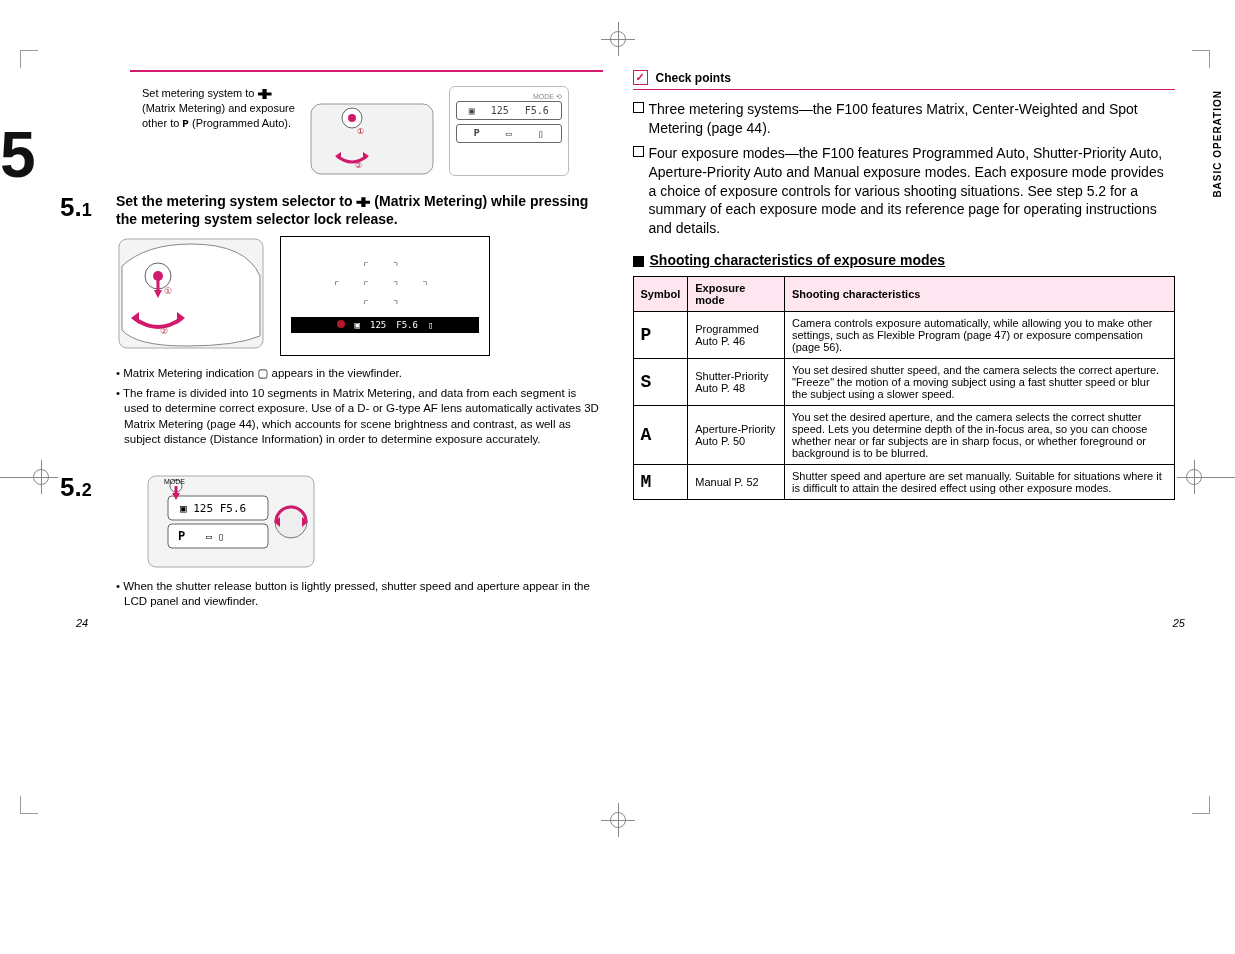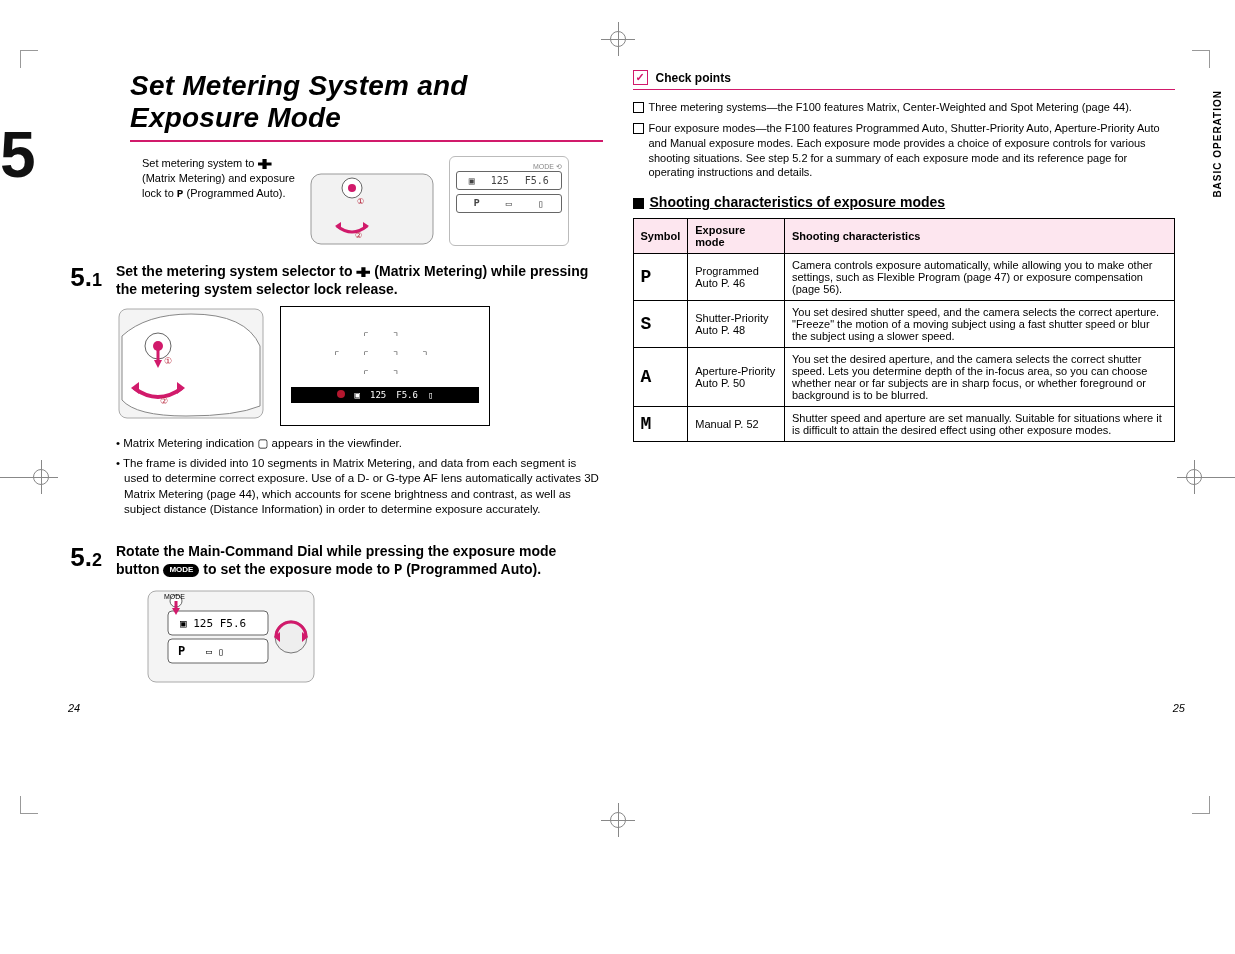--- a/index.html
+++ b/index.html
@@ -26,50 +26,50 @@
   .col { flex: 1; position: relative; }
   .title-bar { font-size: 28px; font-weight: bold; font-style: italic; font-family: Arial, sans-serif; margin-bottom: 6px; letter-spacing: 0.2px; }
   .title-rule { height: 2px; background: #d11a6b; margin-bottom: 14px; }
   .big5 { position: absolute; left: -60px; top: 48px; font-size: 64px; font-weight: bold; color:#111; font-family: Arial; }
   .intro { font-size: 11px; line-height: 1.35; margin-left: 12px; margin-bottom: 4px; max-width: 200px; }
   .intro-row { display:flex; gap:12px; align-items:flex-start; }
   .lcd-diagram { width:120px; height:90px; border:1px solid #bbb; border-radius:6px; background:#fff; padding:6px; font-size:9px; color:#444; }
   .lcd-top { border:1px solid #666; border-radius:3px; padding:3px 4px; font-family:monospace; font-size:10px; display:flex; justify-content:space-around; margin-bottom:4px;}
   .lcd-bot { border:1px solid #666; border-radius:3px; padding:3px 4px; font-family:monospace; font-size:10px; display:flex; justify-content:space-around;}
   .step-row { display:flex; gap:12px; margin-top: 6px; }
-  .step-num { font-size: 26px; font-weight:bold; min-width:44px; text-align:right; padding-right:2px; }
+  .step-num { font-size: 26px; font-weight:bold; min-width:44px; text-align:left; padding-right:2px; }
   .step-num .sub { font-size:18px; }
   .step-body { flex:1; }
   .step-head { font-size: 14px; font-weight: bold; line-height:1.3; margin-bottom:8px; }
   .icon-matrix { display:inline-block; width:14px; height:10px; background:#000; clip-path: polygon(0 35%,35% 35%,35% 0,65% 0,65% 35%,100% 35%,100% 65%,65% 65%,65% 100%,35% 100%,35% 65%,0 65%); vertical-align:middle; }
   .diagram-row { display:flex; gap:14px; margin:6px 0 10px 0; }
   .vf-box { width:210px; height:120px; border:1px solid #000; background:#fff; padding:10px; display:flex; flex-direction:column; justify-content:center; align-items:center; gap:6px; }
   .vf-brackets { font-family:monospace; font-size:11px; letter-spacing:8px; color:#444; }
   .vf-bar { width:100%; background:#000; color:#fff; font-size:9px; padding:3px 6px; font-family:monospace; display:flex; gap:10px; justify-content:center; }
   .vf-dot { display:inline-block; width:8px; height:8px; background:#b3172e; border-radius:50%; vertical-align:middle; }
   .bullets { font-size:11.5px; line-height:1.35; }
   .bullets p { margin-bottom:4px; text-indent:-8px; padding-left:8px; }
   .note-p { font-size:11.5px; line-height:1.3; text-indent:-8px; padding-left:8px; }
   .mode-pill { display:inline-block; background:#000; color:#fff; font-size:8px; font-weight:bold; border-radius:7px; padding:1px 6px; vertical-align:middle; }
   .mono { font-family: 'Courier New', monospace; font-weight:bold; }
   .check-head { display:flex; align-items:center; gap:8px; margin-bottom:4px; }
   .check-box { width:15px; height:15px; border:1.5px solid #d11a6b; display:flex; align-items:center; justify-content:center; color:#d11a6b; font-size:11px; font-weight:bold; }
   .check-title { font-size:12px; font-weight:bold; }
   .pink-rule { height:1px; background:#d11a6b; margin-bottom:10px; }
-  .check-list { font-size:11px; line-height:1.35; }
+  .check-list { font-size:14px; line-height:1.35; }
   .check-list p { margin-bottom:6px; padding-left:16px; position:relative; }
   .check-list p::before { content:''; position:absolute; left:0; top:2px; width:9px; height:9px; border:1px solid #000; }
   .section-h { font-size:14px; font-weight:bold; margin:14px 0 8px 0;text-decoration:underline; }
   .sq { display:inline-block; width:11px; height:11px; background:#000; vertical-align:middle; margin-right:6px; }
   table.modes { border-collapse:collapse; width:100%; font-size:11px; }
   table.modes th, table.modes td { border:1px solid #000; padding:5px 7px; vertical-align:middle; text-align:left; }
   table.modes th { background:#fde6ef; font-weight:bold; }
   .sym { font-family:'Courier New', monospace; font-size:18px; font-weight:bold; text-align:center; }
   .side-tab { position:absolute; right:-48px; top:20px; writing-mode:vertical-rl; transform:rotate(180deg); font-size:10px; font-weight:bold; letter-spacing:1px; }
-  .page-num-l { position:absolute; bottom:-20px; left:8px; font-size:11px; font-style:italic; }
+  .page-num-l { position:absolute; bottom:-20px; left:16px; font-size:11px; font-style:italic; }
   .page-num-r { position:absolute; bottom:-20px; right:-10px; font-size:11px; font-style:italic; }
   .cam-svg { width:130px; height:100px; }
 </style>
 </head>
 <body>
 
 <div class="page">
   <div class="crop-corner crop-tl"></div>
   <div class="crop-corner crop-bl"></div>
   <div class="crop-corner crop-tr"></div>
@@ -78,28 +78,27 @@
   <div class="reg-mark reg-bot"><span class="reg-cross"><span class="reg-circ"></span></span></div>
   <div class="side-reg side-reg-l"><span class="bar" style="width:26px;height:1px;background:#888;"></span> <span class="reg-cross" style="display:inline-block;vertical-align:middle;"><span class="reg-circ"></span></span></div>
   <div class="side-reg side-reg-r"><span class="reg-cross" style="display:inline-block;vertical-align:middle;"><span class="reg-circ"></span></span> <span class="bar" style="width:26px;height:1px;background:#888;"></span></div>
 
   <div class="spread">
 
     <div class="col">
       <div class="big5">5</div>
 
       <div style="margin-left:70px;">
-        <div class="title-bar">Set Metering System and Exposure Mode</div>
         <div class="title-rule"></div>
 
         <div class="intro-row">
           <div class="intro">
             <span>Set metering system to </span><span class="icon-matrix"></span><br>
             <span>(Matrix Metering) and exposure</span><br>
-            <span>lock to </span><span class="mono">P</span><span> (Programmed Auto).</span>
+            <span>other to </span><span class="mono">P</span><span> (Programmed Auto).</span>
           </div>
           <svg class="cam-svg" viewBox="0 0 130 100">
             <rect x="4" y="18" width="122" height="70" rx="10" fill="#f2f2f2" stroke="#999"></rect>
             <circle cx="45" cy="32" r="10" fill="#fff" stroke="#666"></circle>
             <circle cx="45" cy="32" r="4" fill="#d11a6b"></circle>
             <path d="M30 70 Q45 82 60 70" fill="none" stroke="#d11a6b" stroke-width="3"></path>
             <polygon points="28,70 34,66 34,74" fill="#d11a6b"></polygon>
             <polygon points="62,70 56,66 56,74" fill="#d11a6b"></polygon>
             <text x="50" y="48" font-size="8" fill="#b3172e">①</text>
             <text x="48" y="82" font-size="8" fill="#b3172e">②</text>
@@ -156,39 +155,37 @@
           <div class="bullets">
             <p>• Matrix Metering indication ▢ appears in the viewfinder.</p>
             <p>• The frame is divided into 10 segments in Matrix Metering, and data from each segment is used to determine correct exposure. Use of a D- or G-type AF lens automatically activates 3D Matrix Metering (page 44), which accounts for scene brightness and contrast, as well as subject distance (Distance Information) in order to determine exposure accurately.</p>
           </div>
         </div>
       </div>
 
       <div class="step-row" style="margin-top:20px;">
         <div class="step-num"><span>5.</span><span class="sub">2</span></div>
         <div class="step-body">
-          <div class="step-head">
-            <span>Rotate the Main-Command Dial while pressing the exposure mode button </span><span class="mode-pill">MODE</span><span> to set the exposure mode to </span><span class="mono">P</span><span> (Programmed Auto).</span>
-          </div>
           <svg width="170" height="95" viewBox="0 0 170 95" style="margin:2px 0 6px 30px;">
             <rect x="2" y="2" width="166" height="91" rx="8" fill="#f4f4f4" stroke="#aaa"></rect>
             <rect x="22" y="22" width="100" height="24" rx="4" fill="#fff" stroke="#666"></rect>
             <text x="34" y="38" font-family="monospace" font-size="11">▣ 125 F5.6</text>
             <rect x="22" y="50" width="100" height="24" rx="4" fill="#fff" stroke="#666"></rect>
             <text x="32" y="66" font-family="monospace" font-size="12" font-weight="bold">P</text>
             <text x="60" y="66" font-family="monospace" font-size="10">▭ ▯</text>
             <circle cx="145" cy="48" r="16" fill="#eee" stroke="#777"></circle>
             <path d="M130 48 A15 15 0 0 1 160 48" fill="none" stroke="#d11a6b" stroke-width="3"></path>
             <polygon points="128,48 134,43 134,53" fill="#d11a6b"></polygon>
             <polygon points="162,48 156,43 156,53" fill="#d11a6b"></polygon>
             <circle cx="30" cy="12" r="6" fill="#fff" stroke="#666"></circle>
             <line x1="30" y1="12" x2="30" y2="22" stroke="#d11a6b" stroke-width="3"></line>
             <polygon points="30,26 26,19 34,19" fill="#d11a6b"></polygon>
             <text x="18" y="10" font-size="7">MODE</text>
           </svg>
+          <p class="note-p">• When the shutter release button is lightly pressed, shutter speed and aperture appear in the LCD panel and viewfinder.</p>
         </div>
       </div>
 
       <div class="page-num-l">24</div>
     </div>
 
     <div class="col">
       <div class="side-tab">BASIC OPERATION</div>
 
       <div class="check-head">

